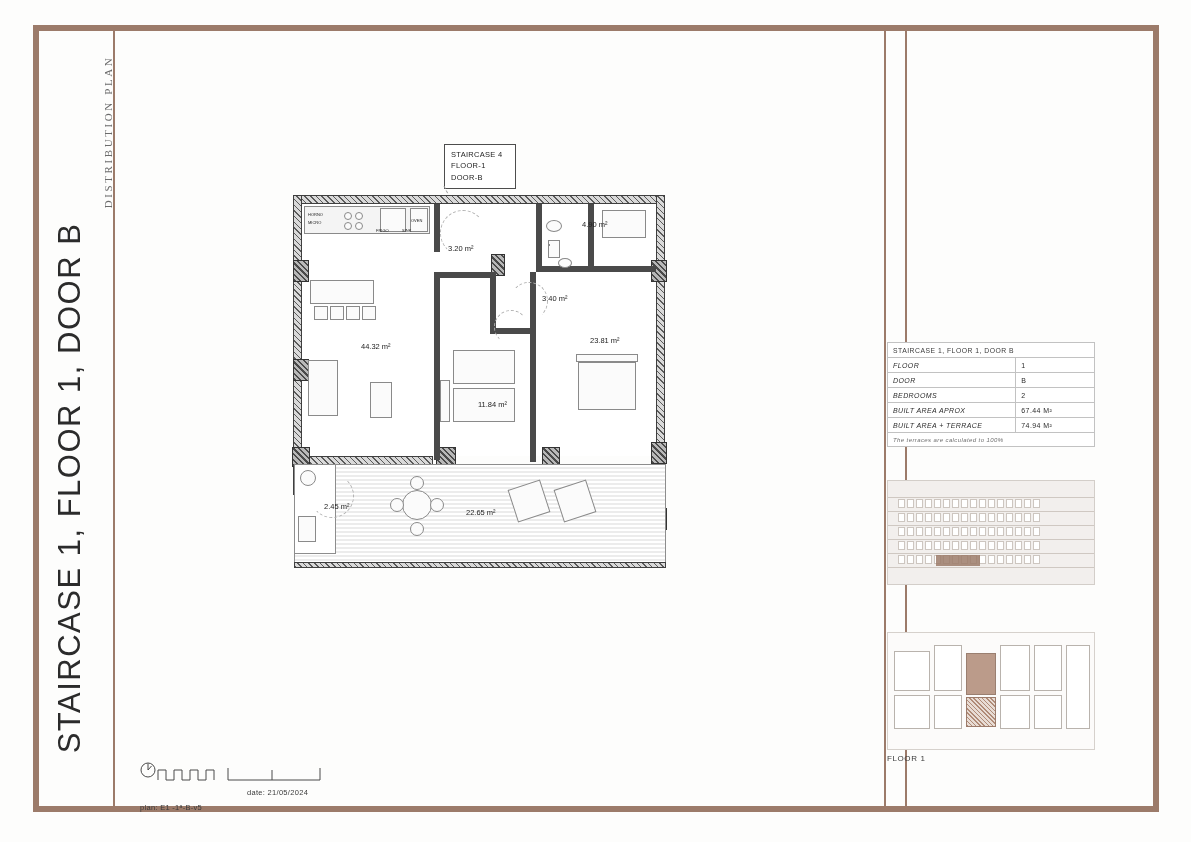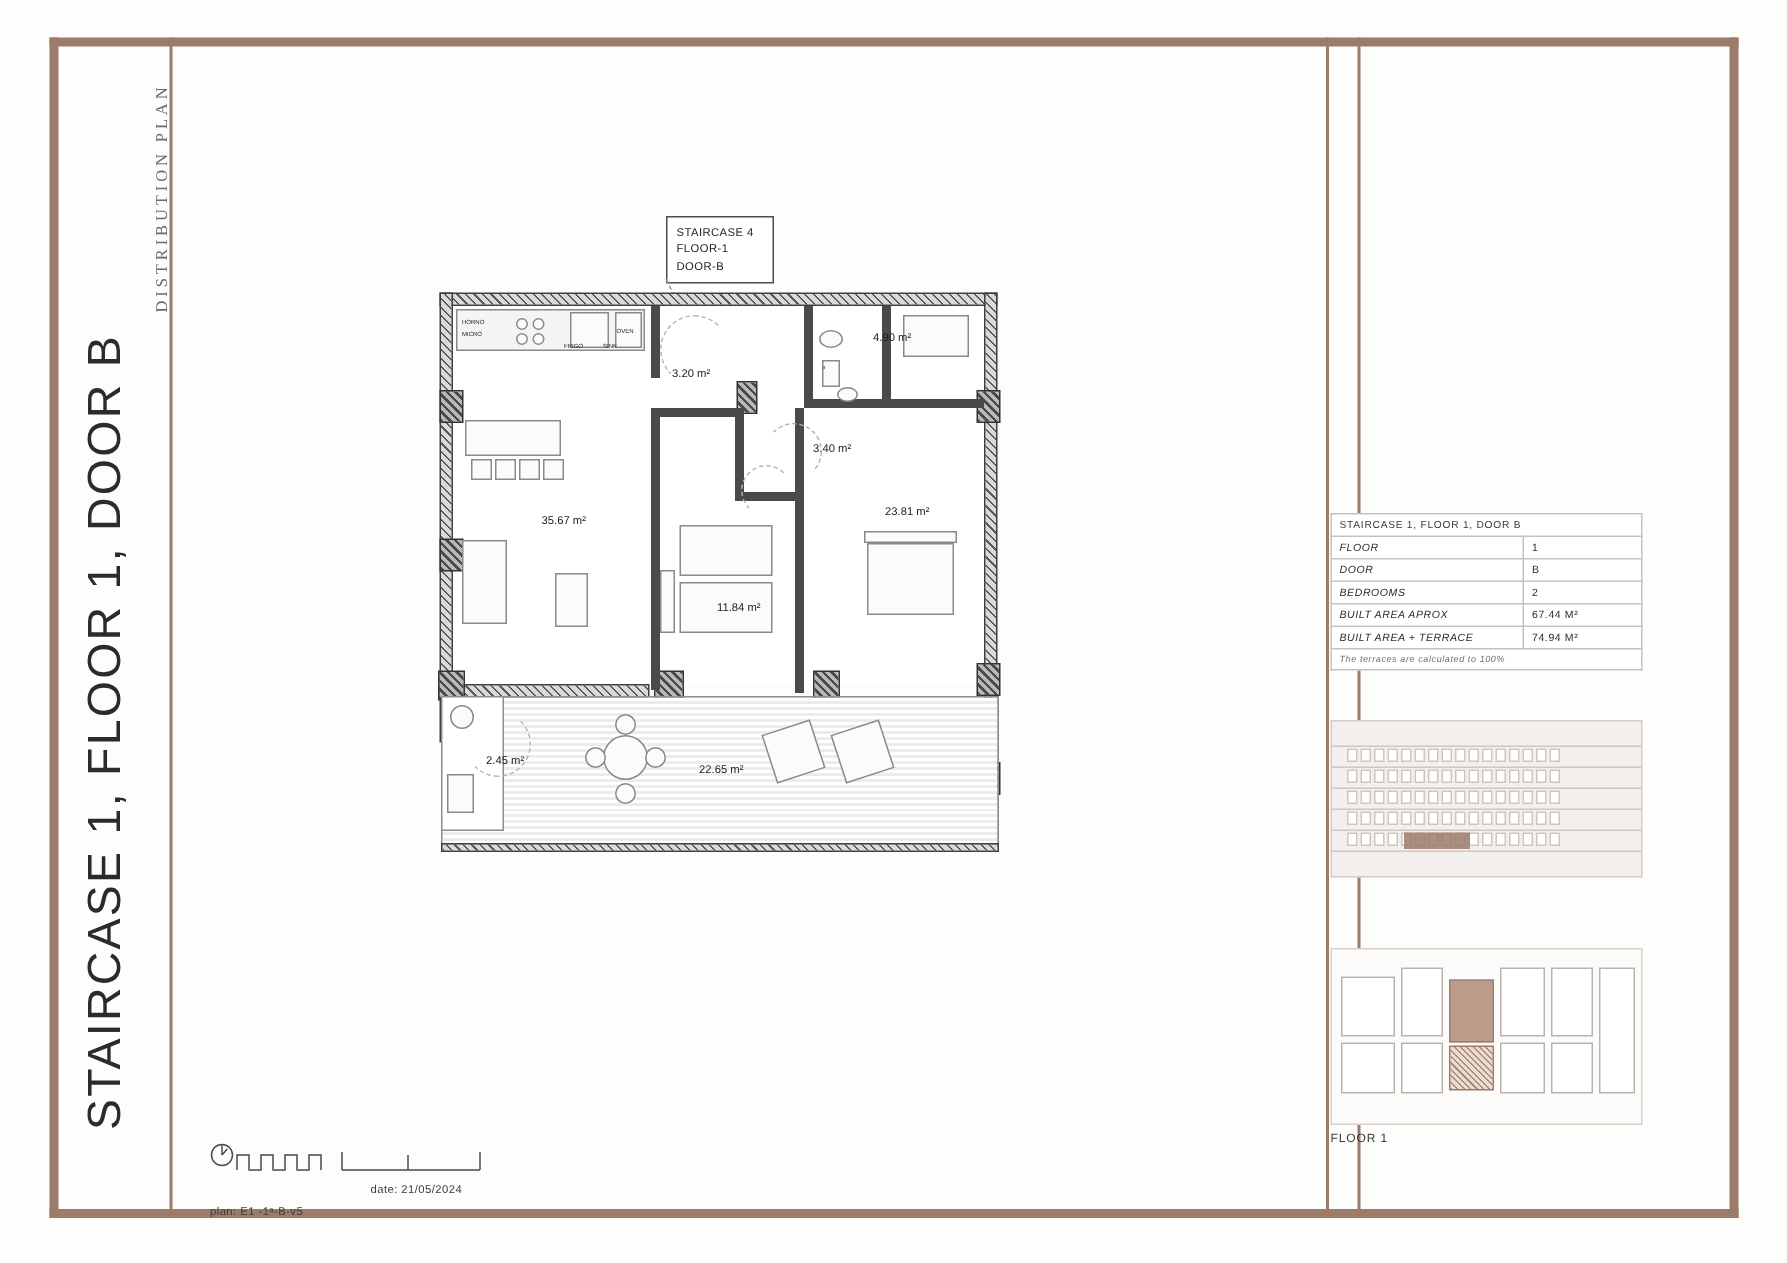--- a/index.html
+++ b/index.html
@@ -251,21 +251,21 @@
     <div class="area-label" style="left:330px;top:212px;">3.20 m²</div>
 
     <div class="furn" style="left:192px;top:248px;width:64px;height:24px;"></div>
     <div class="furn" style="left:196px;top:274px;width:14px;height:14px;"></div>
     <div class="furn" style="left:212px;top:274px;width:14px;height:14px;"></div>
     <div class="furn" style="left:228px;top:274px;width:14px;height:14px;"></div>
     <div class="furn" style="left:244px;top:274px;width:14px;height:14px;"></div>
 
     <div class="furn" style="left:190px;top:328px;width:30px;height:56px;"></div>
     <div class="furn" style="left:252px;top:350px;width:22px;height:36px;"></div>
-    <div class="area-label" style="left:243px;top:310px;">35.67 m²</div>
+    <div class="area-label" style="left:243px;top:310px;">44.32 m²</div>
 
     <div class="wall" style="left:316px;top:172px;width:6px;height:48px;"></div>
     <div class="wall" style="left:316px;top:240px;width:6px;height:188px;"></div>
     <div class="wall" style="left:316px;top:240px;width:62px;height:6px;"></div>
     <div class="wall" style="left:372px;top:240px;width:6px;height:60px;"></div>
     <div class="wall" style="left:372px;top:296px;width:44px;height:6px;"></div>
     <div class="wall" style="left:412px;top:240px;width:6px;height:190px;"></div>
     <div class="wall" style="left:418px;top:172px;width:6px;height:68px;"></div>
     <div class="wall" style="left:418px;top:234px;width:120px;height:6px;"></div>
     <div class="wall" style="left:470px;top:172px;width:6px;height:62px;"></div>

